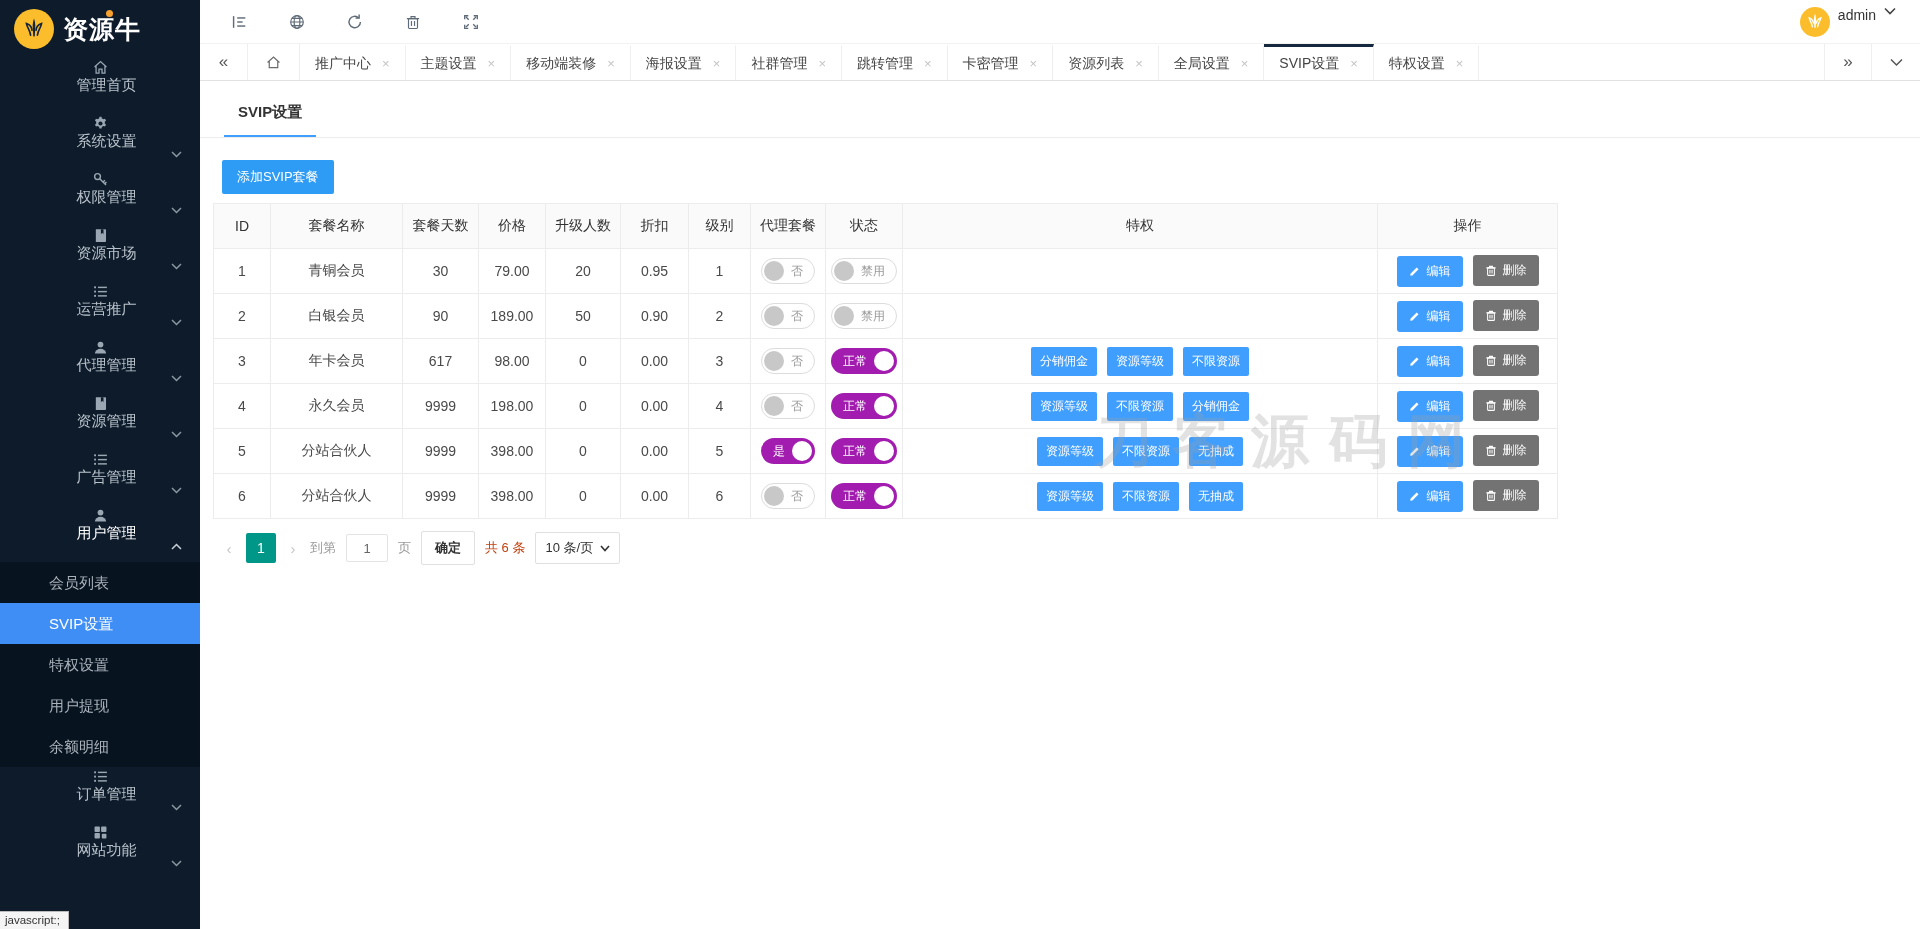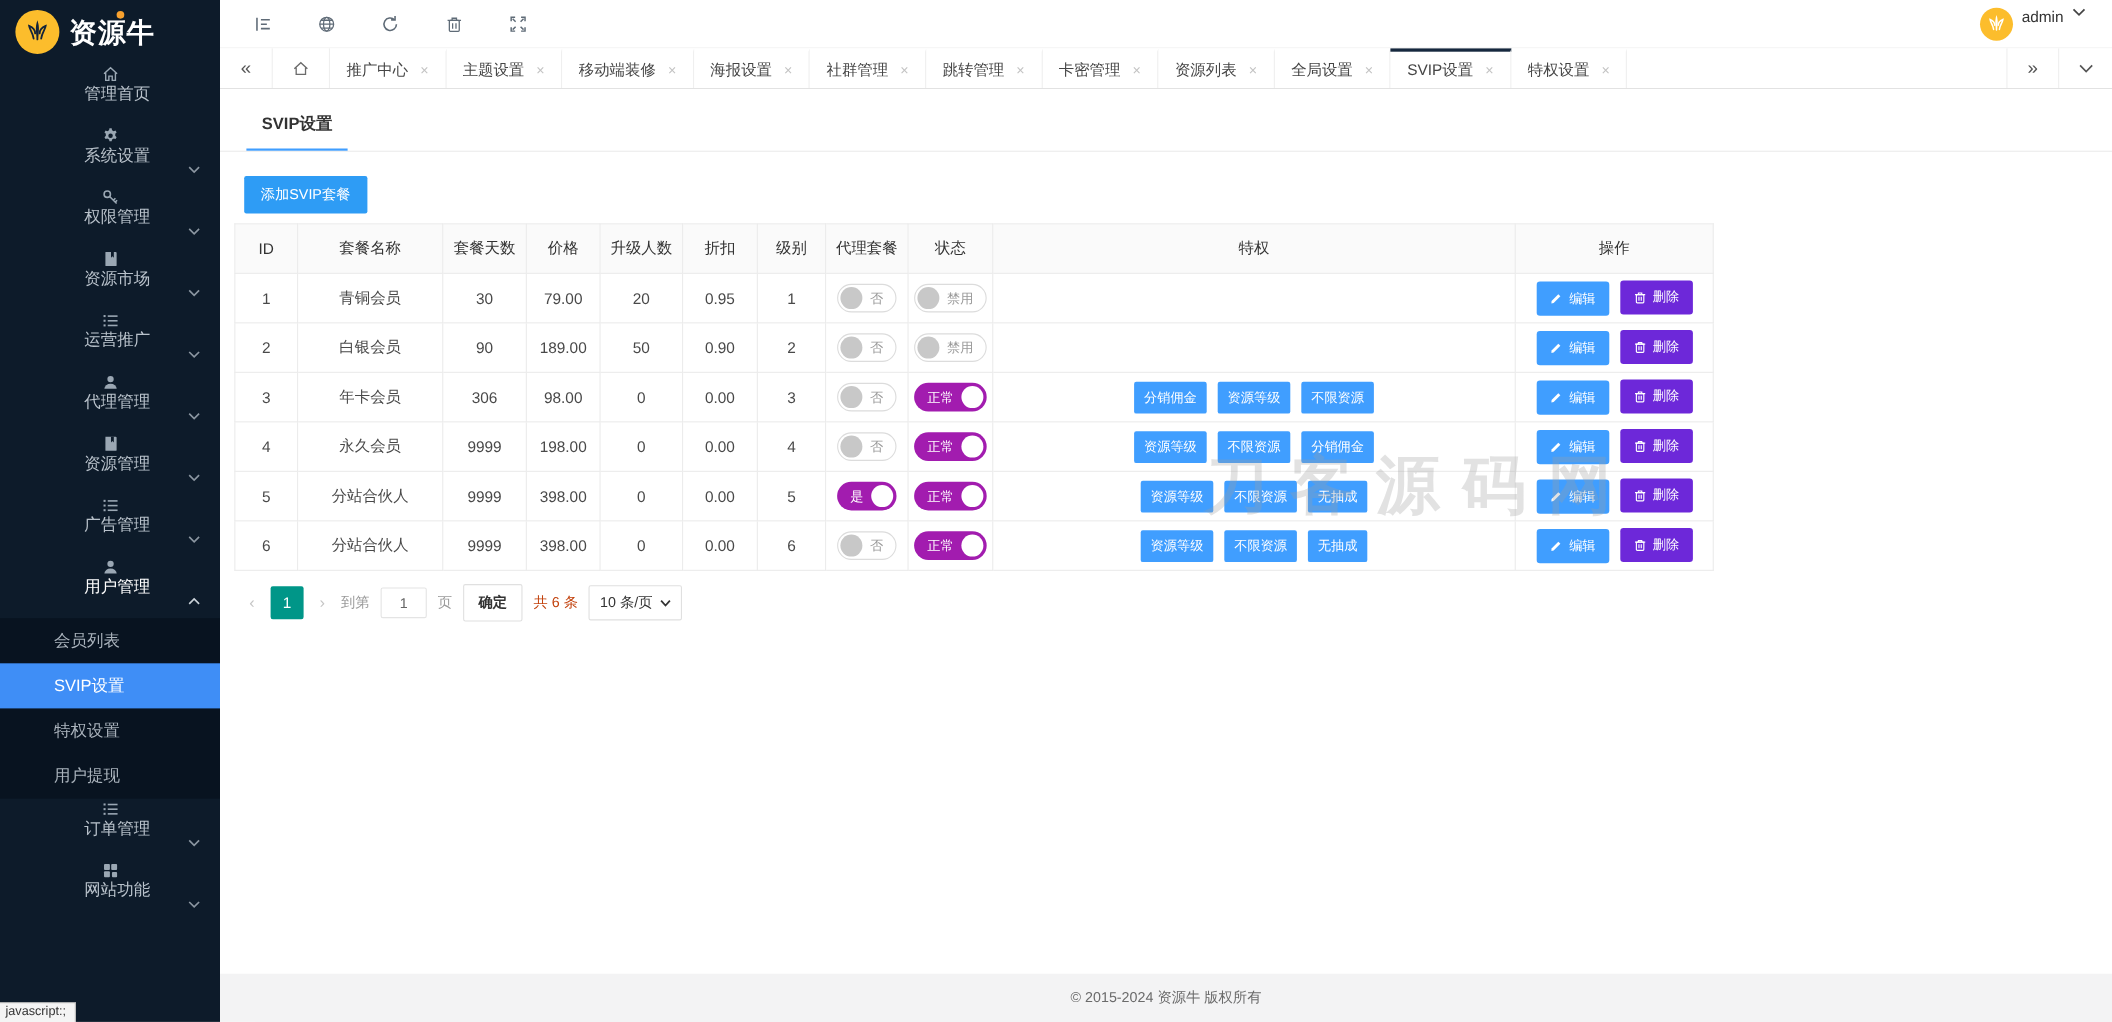--- a/index.html
+++ b/index.html
@@ -59,21 +59,21 @@
   .toggle.off .t-label { margin-right:11px; }
   .toggle.on { background:#a21caf; color:#fff; }
   .toggle.on .t-label { margin:0 7px 0 12px; }
   .toggle.on .t-knob { width:20px; height:20px; border-radius:50%; background:#fff; margin-right:3px; }
 
   .badge { display:inline-block; background:#409eff; color:#fff; font-size:12px; padding:6px 9px; border-radius:2px; margin:0 5px; }
 
   .btn-op { border:none; border-radius:3px; color:#fff; font-size:12px; padding:7px 12px; cursor:pointer;
     display:inline-flex; align-items:center; gap:6px; margin:0 5px; font-family:inherit; }
   .btn-edit { background:#409eff; }
-  .btn-del { background:#6d28d9;justify-content:center; }
+  .btn-del { background:#737373;justify-content:center; }
 
   .pagination { display:flex; align-items:center; margin:12px 0 0 9px; gap:10px; font-size:13px; }
   .pg-arrow { color:#c5c5c5; font-size:15px; width:14px; text-align:center; cursor:pointer; }
   .pg-page { width:30px; height:30px; background:#009688; color:#fff; border-radius:2px; display:flex;
     align-items:center; justify-content:center; font-size:14px; cursor:pointer; }
   .pg-text { color:#9a9a9a; }
   .pg-input { width:42px; height:28px; border:1px solid #e4e4e4; border-radius:2px; text-align:center;
     font-size:13px; color:#666; font-family:inherit; }
   .pg-confirm { background:#fff; border:1px solid #e0e0e0; border-radius:2px; padding:7px 13px;
     font-size:13px; font-weight:bold; color:#333; cursor:pointer; font-family:inherit; }
@@ -254,20 +254,21 @@
             <svg width="11" height="7" viewBox="0 0 11 7">
               <polyline points="1,6 5.5,1.5 10,6" fill="none" stroke="#c9d1d8" stroke-width="1.5"></polyline>
             </svg>
           </span>
         </div>
         <div class="side-sub">
           <div class="side-sub-item">会员列表</div>
           <div class="side-sub-item active">SVIP设置</div>
           <div class="side-sub-item">特权设置</div>
           <div class="side-sub-item">用户提现</div>
+          <div class="side-sub-item">余额明细</div>
         </div>
         <div class="side-item">
           <span class="s-icon">
             <svg width="17" height="17" viewBox="0 0 20 20">
               <g fill="currentColor">
                 <rect x="2.5" y="4" width="2.2" height="2.2"></rect>
                 <rect x="2.5" y="9" width="2.2" height="2.2"></rect>
                 <rect x="2.5" y="14" width="2.2" height="2.2"></rect>
                 <rect x="7" y="4.3" width="10.5" height="1.7"></rect>
                 <rect x="7" y="9.3" width="10.5" height="1.7"></rect>
@@ -524,21 +525,21 @@
                         <g stroke="#fff" stroke-width="1.4" fill="none">
                           <rect x="3.5" y="5" width="9" height="10" rx="1"></rect>
                           <path d="M1.8 5 H14.2 M6 5 V3 H10 V5 M6.6 7.5 V12.5 M9.4 7.5 V12.5"></path>
                         </g>
                       </svg>
                     </span>删除</button></td>
               </tr>
               <tr>
                 <td>3</td>
                 <td>年卡会员</td>
-                <td>306</td>
+                <td>617</td>
                 <td>98.00</td>
                 <td>0</td>
                 <td>0.00</td>
                 <td>3</td>
                 <td><span class="toggle off">
                     <span class="t-knob"></span>
                     <span class="t-label">否</span>
                   </span></td>
                 <td><span class="toggle on">
                     <span class="t-label">正常</span>
@@ -663,20 +664,17 @@
             <span>10 条/页</span>
             <svg width="10" height="7" viewBox="0 0 10 7">
                 <polyline points="1,1 5,5.5 9,1" fill="none" stroke="#333" stroke-width="1.6"></polyline>
               </svg>
           </span>
         </div>
       </div>
       <div class="watermark">刀客源码网</div>
     </main>
 
-    <footer class="footer">
-      <span>© 2015-2024 资源牛 版权所有</span>
-    </footer>
 
   </div>
 </div>
 
 <div class="status-tip">javascript:;</div>
 
 </body></html>

